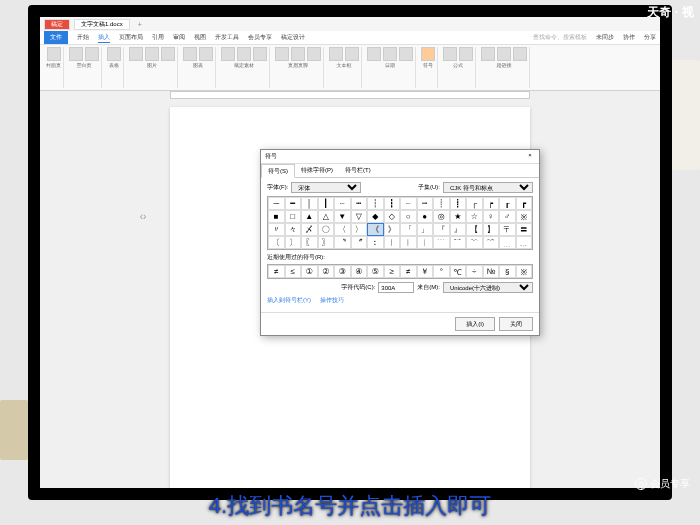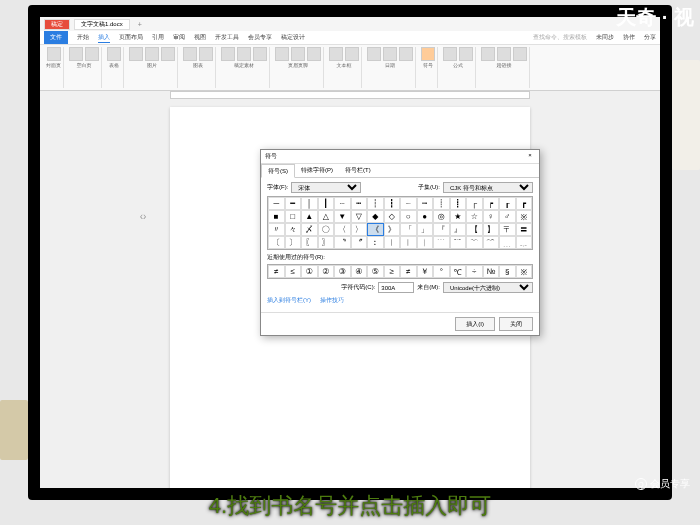--- a/index.html
+++ b/index.html
@@ -34,24 +34,24 @@
 .dlg-row label{font-size:6px}
 .dlg-row select,.dlg-row input{font-size:6px;height:11px;border:1px solid #aaa;padding:0 2px}
 .sym-grid{display:grid;grid-template-columns:repeat(16,1fr);border:1px solid #aaa;margin-bottom:3px}
 .sym-cell{height:13px;border:1px solid #ddd;display:flex;align-items:center;justify-content:center;font-size:8px;cursor:pointer;background:#fff}
 .sym-cell.sel{background:#cde;border:1px solid #2a7de1}
 .recent-grid{display:grid;grid-template-columns:repeat(16,1fr);border:1px solid #aaa;margin-bottom:3px}
 .recent-grid .sym-cell{height:13px}
 .dlg-btns{display:flex;justify-content:flex-end;gap:4px;padding:4px 6px;border-top:1px solid #ddd}
 .dlg-btn{height:14px;padding:0 10px;font-size:6px;border:1px solid #aaa;background:#f5f5f5;cursor:pointer;display:flex;align-items:center}
 .link{color:#2a7de1;cursor:pointer}
-.wm-tr{position:absolute;right:6px;top:4px;color:#fff;font-size:20px;font-weight:bold}
+.wm-tr{position:absolute;right:6px;top:4px;color:#fff;font-size:12px;font-weight:bold}
 .wm-br{position:absolute;right:10px;bottom:34px;color:#fff;font-size:10px;display:flex;align-items:center;gap:3px}
 .wm-br .circ{width:12px;height:12px;border:1px solid #fff;border-radius:50%;display:flex;align-items:center;justify-content:center;font-size:7px}
-.caption{position:absolute;bottom:4px;left:0;width:100%;text-align:center;color:#4d7c0f;font-size:22px;text-shadow:0 0 4px #000,0 0 2px #000}
+.caption{position:absolute;bottom:4px;left:0;width:100%;text-align:center;color:#1d4ed8;font-size:22px;text-shadow:0 0 4px #000,0 0 2px #000}
 .desk-item{position:absolute;background:#d4c9a8;border-radius:2px}
 </style>
 </head>
 <body>
 
 <div class="desk-item" style="left:0;top:400px;width:28px;height:60px"></div>
 <div class="desk-item" style="right:0;top:60px;width:28px;height:110px;background:#f2efe8"></div>
 
 <div class="monitor">
 <div class="screen">

